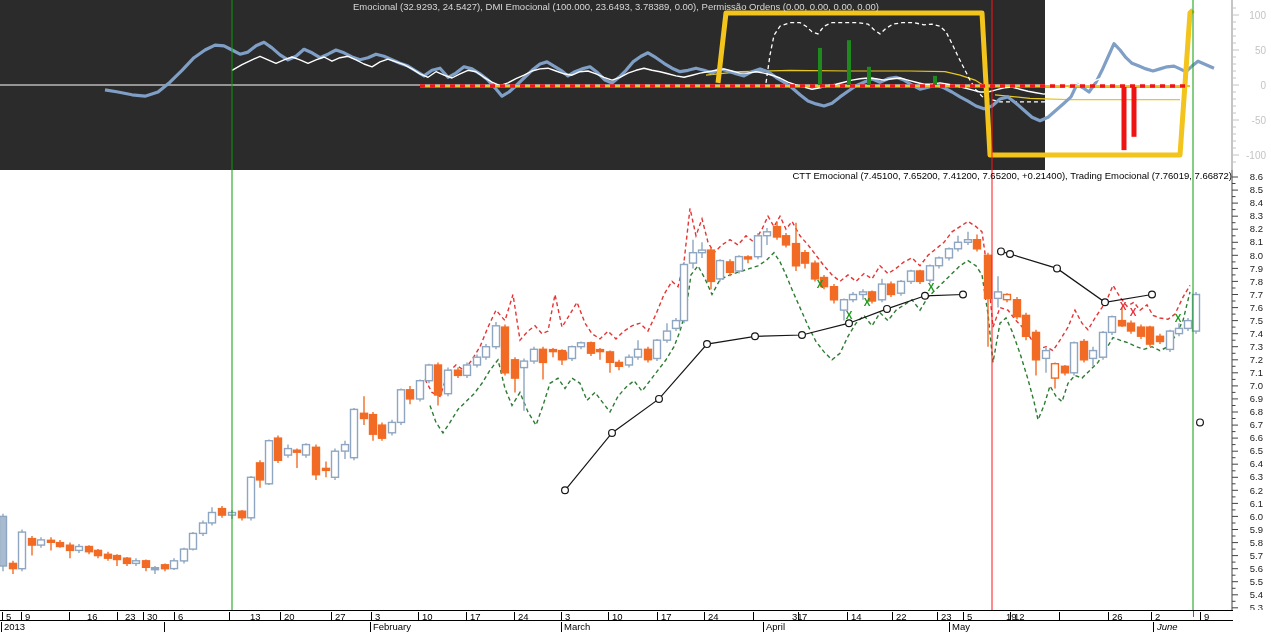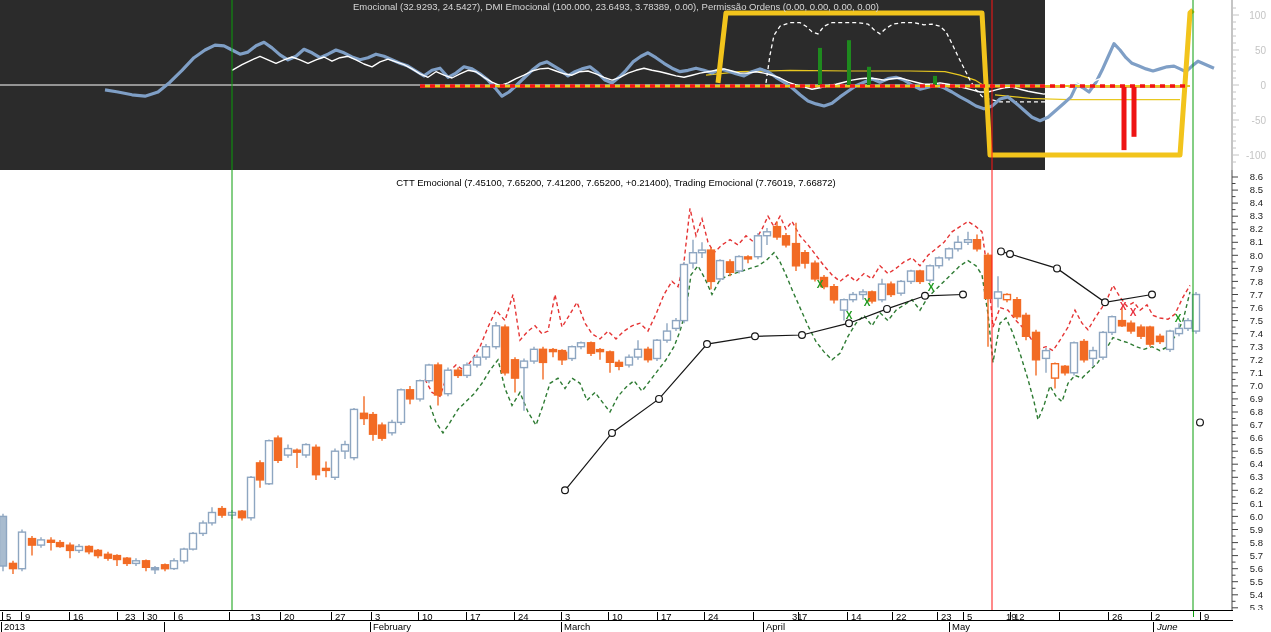--- a/index.html
+++ b/index.html
@@ -4,21 +4,21 @@
 <style>
   html,body{margin:0;padding:0;background:#888;}
   #app{position:relative;width:1271px;height:632px;background:#ffffff;
        font-family:"Liberation Sans",sans-serif;overflow:hidden;}
   #top-panel{position:absolute;left:0;top:0;width:1045px;height:170px;background:#2b2b2b;}
   #main-panel{position:absolute;left:0;top:170px;width:1271px;height:440px;background:#ffffff;}
   #top-svg,#main-svg{position:absolute;left:0;top:0;display:block;}
   .panel-title{position:absolute;left:0;width:1232px;text-align:center;font-size:9.5px;
        letter-spacing:0;white-space:nowrap;pointer-events:none;}
   #top-title{top:1px;color:#d6d6d6;}
-  #main-title{top:7px;color:#000;}
+  #main-title{top:0;color:#000;text-align:right;}
   #x-axis{position:absolute;left:0;top:610px;width:1271px;height:22px;background:#fff;}
   #x-days{position:absolute;left:0;top:0;width:1233px;height:11px;border-top:1px solid #000;border-bottom:1px solid #000;box-sizing:border-box;}
   #x-months{position:absolute;left:0;top:11px;width:1233px;height:11px;}
   .tick-sep{position:absolute;top:1px;width:1px;height:9px;background:#000;}
   .msep{position:absolute;top:1px;width:1px;height:10px;background:#000;}
   .tick-label,.month-label{position:absolute;top:0;font-size:9.5px;color:#000;white-space:nowrap;line-height:11px;}
   .vline-ext{position:absolute;top:0;width:1px;height:6px;}
 </style>
 </head>
 <body>
@@ -723,21 +723,21 @@
       </svg>
     <div class="panel-title" id="main-title">CTT Emocional (7.45100, 7.65200, 7.41200, 7.65200, +0.21400), Trading Emocional (7.76019, 7.66872)</div>
   </div>
   <div id="x-axis">
     <div id="x-days">
         <div class="tick-sep" style="left: 2px;"></div>
         <span class="tick-label" style="left: 6px;">5</span>
         <div class="tick-sep" style="left: 21px;"></div>
         <span class="tick-label" style="left: 25px;">9</span>
         <div class="tick-sep" style="left: 69px;"></div>
-        <span class="tick-label" style="left: 73px;">16</span>
+        <span class="tick-label" style="left: 87px;">16</span>
         <div class="tick-sep" style="left: 117px;"></div>
         <span class="tick-label" style="left: 125px;">23</span>
         <div class="tick-sep" style="left: 143px;"></div>
         <span class="tick-label" style="left: 147px;">30</span>
         <div class="tick-sep" style="left: 174px;"></div>
         <span class="tick-label" style="left: 178px;">6</span>
         <div class="tick-sep" style="left: 229px;"></div>
         <span class="tick-label" style="left: 250px;">13</span>
         <div class="tick-sep" style="left: 280px;"></div>
         <span class="tick-label" style="left: 284px;">20</span>

